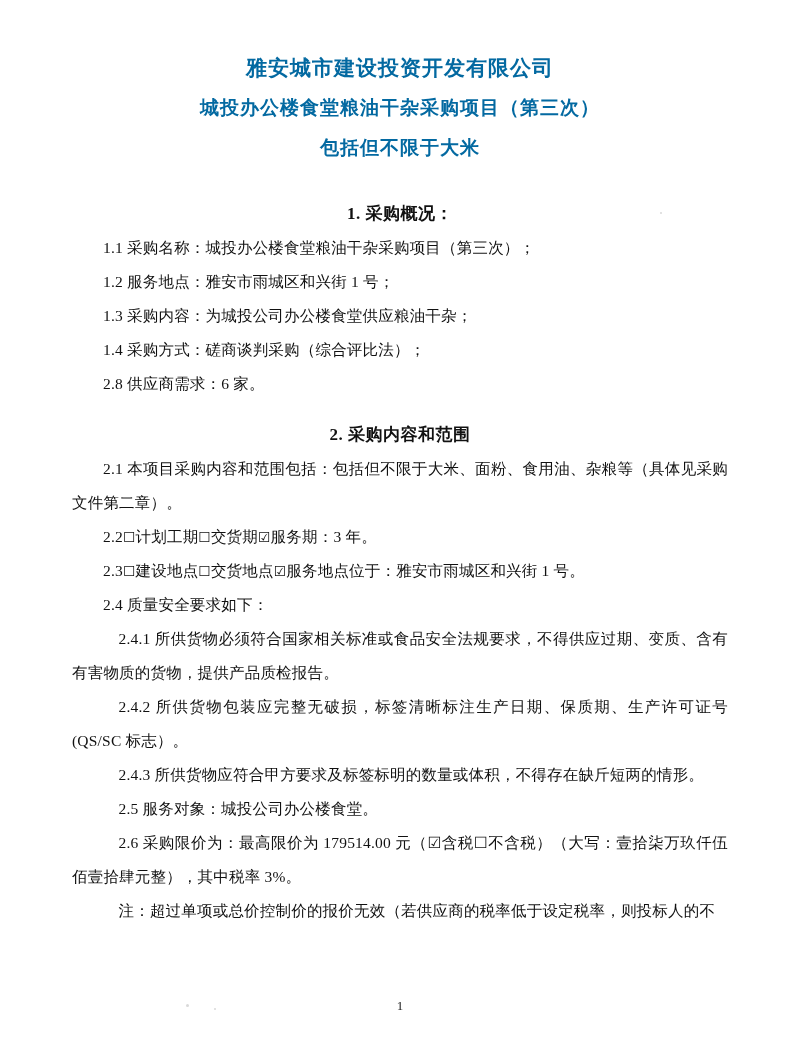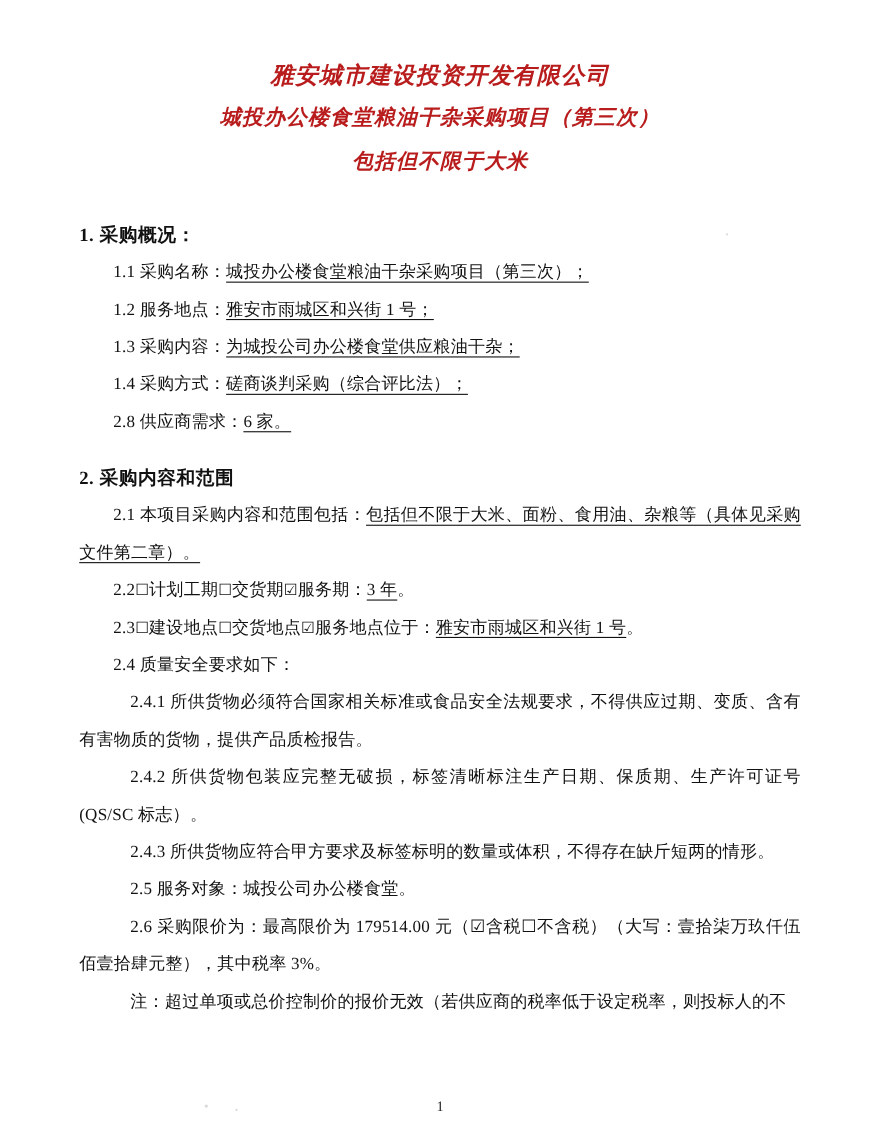--- a/index.html
+++ b/index.html
@@ -24,49 +24,48 @@
   }
   .title-block {
     text-align: center;
     margin-top: 8px;
   }
   .title-line {
     font-size: 21px;
     font-weight: bold;
     letter-spacing: 1px;
     line-height: 40px;
-    color: #b91c1c;
-    font-style: italic;
+    color: #0369a1;
   }
   .title-line.sub {
     font-size: 19px;
   }
   .section-heading {
     font-size: 17px;
     font-weight: bold;
     margin-top: 34px;
     margin-bottom: 6px;
     letter-spacing: 0.5px;
+    text-align: center;
   }
   .section-heading.second {
     margin-top: 22px;
   }
   .para {
     font-size: 15.5px;
     line-height: 34px;
     text-indent: 2em;
     margin: 0;
     text-align: justify;
     letter-spacing: 0.2px;
   }
   .para.indent3 {
     text-indent: 3em;
   }
   .u {
-    text-decoration: underline;
     text-underline-offset: 4px;
   }
   .cb {
     font-family: "DejaVu Sans", sans-serif;
     font-size: 14px;
     letter-spacing: 0;
   }
   .footer-page {
     position: absolute;
     bottom: 26px;

